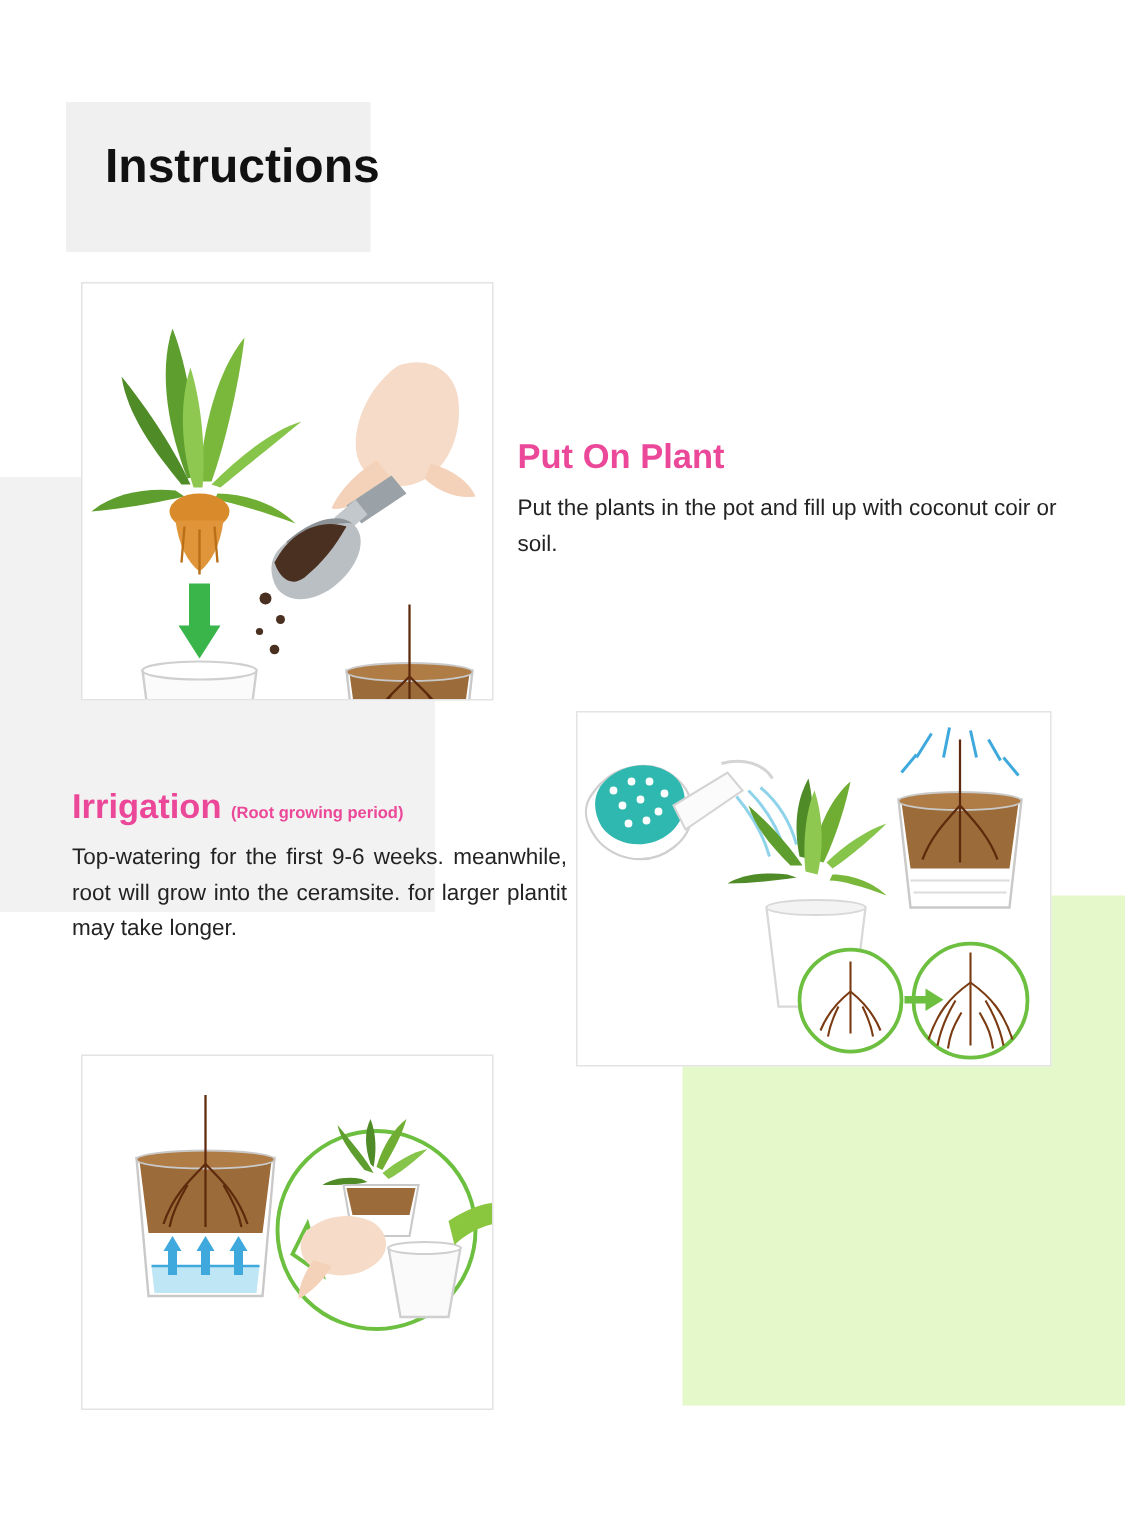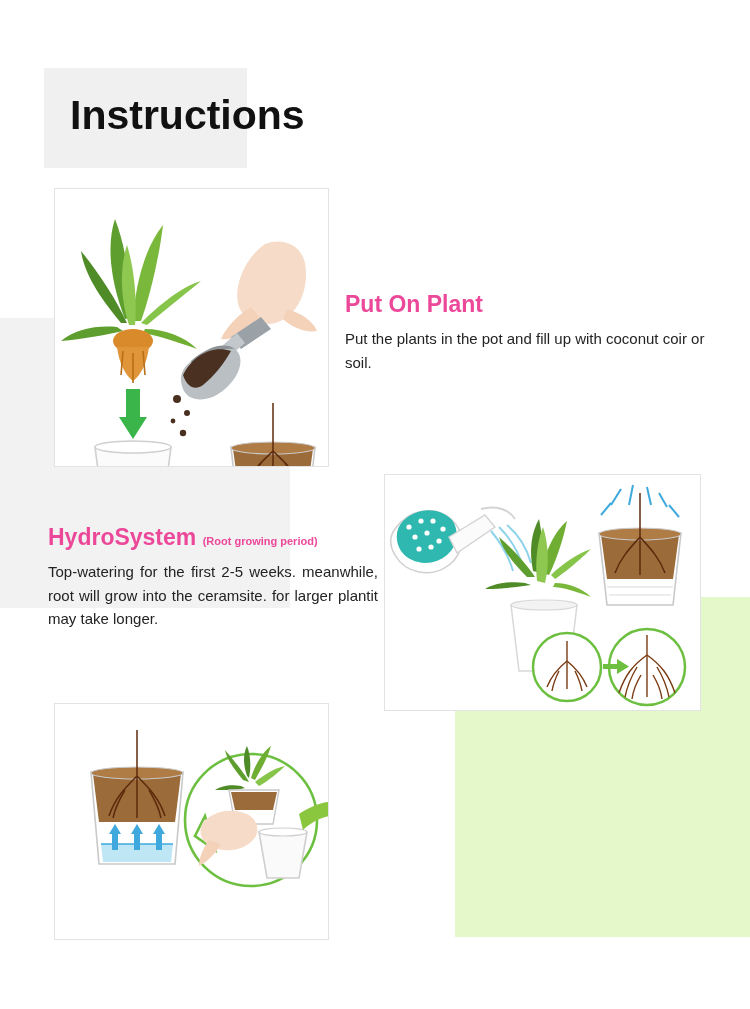--- a/index.html
+++ b/index.html
@@ -33,21 +33,21 @@
     position: absolute;
     left: 455px; top: 597px;
     width: 295px; height: 340px;
     background: #e4f8c9;
   }
 
   
   .page-title {
     position: absolute;
     left: 70px; top: 92px;
-    font-size: 41px;
+    font-size: 32px;
     font-weight: bold;
     letter-spacing: 0px;
     color: #111;
     z-index: 5;
   }
 
   
   .section { position: absolute; z-index: 4; }
 
   .figure {
@@ -256,24 +256,24 @@
       <g>
         <rect x="218" y="189" width="16" height="5" fill="#6cbf3f"></rect>
         <polygon points="232,184 244,191.5 232,199" fill="#6cbf3f"></polygon>
       </g>
     </g>
   </svg>
 </div>
 
 <div class="section" id="sec2-text">
   <h2 class="heading">
-    <span>HydroSystem</span>
+    <span>Irrigation</span>
     <span class="sub">(Root growing period)</span>
   </h2>
-  <p class="body-text justified">Top-watering for the first 2-5 weeks. meanwhile, root will grow into the ceramsite. for larger plantit may take longer.</p>
+  <p class="body-text justified">Top-watering for the first 9-6 weeks. meanwhile, root will grow into the ceramsite. for larger plantit may take longer.</p>
 </div>
 
 <div class="figure section" id="sec3-fig">
   <svg width="273" height="235" viewBox="0 0 273 235">
 
     <g>
       <path d="M36 68 L128 68 L120 160 L44 160 Z" fill="#ffffff" stroke="#c9c9c9" stroke-width="1.6"></path>
       <path d="M38 70 L126 70 L120 118 L44 118 Z" fill="#9b6b3a"></path>
       <ellipse cx="82" cy="69" rx="46" ry="6" fill="#b07c46" stroke="#c9c9c9" stroke-width="1.2"></ellipse>
       <g stroke="#5e2a0c" stroke-width="1.5" fill="none">

